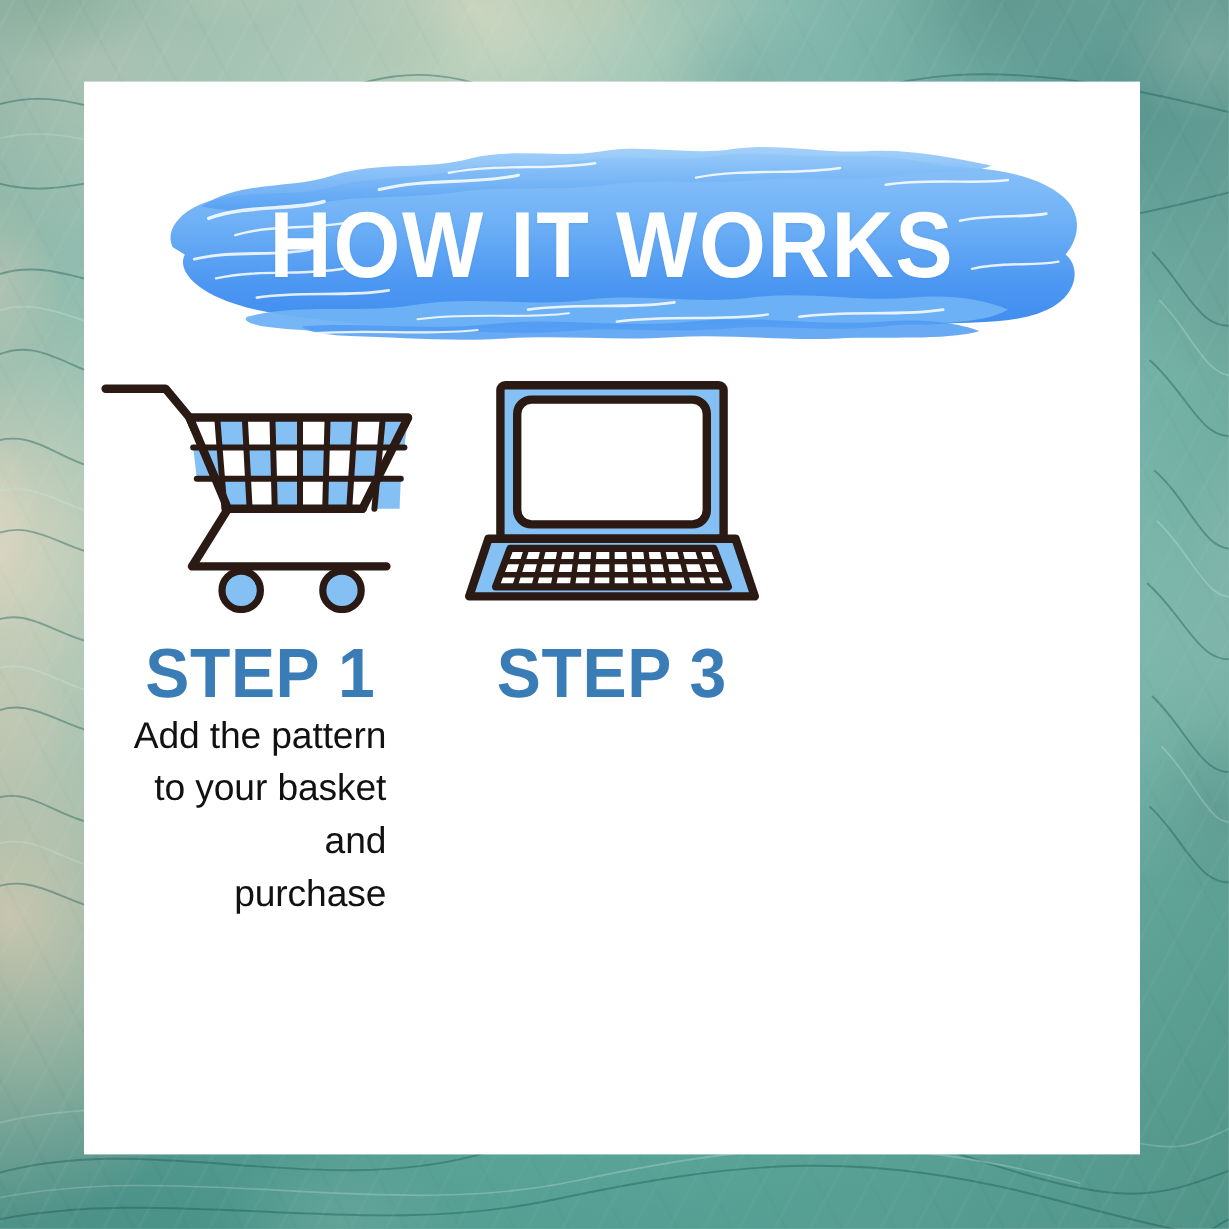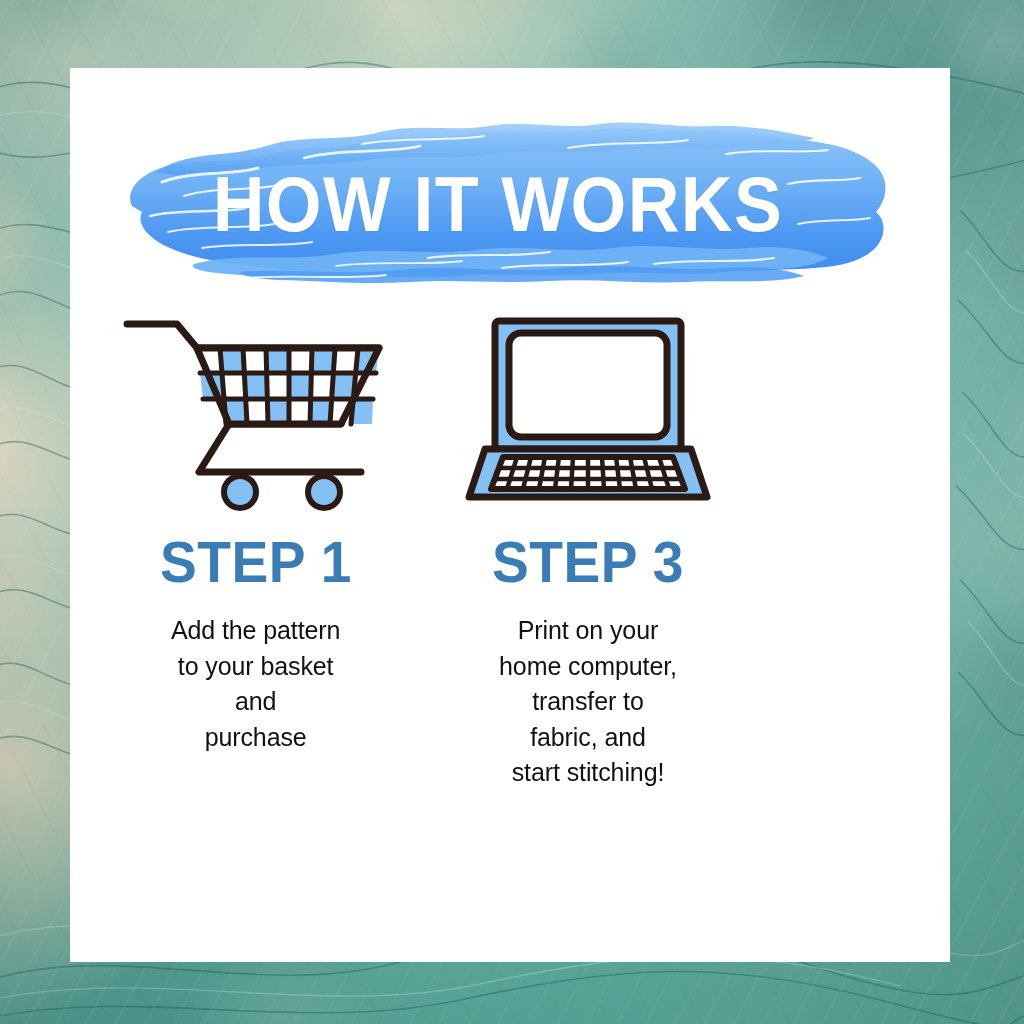--- a/index.html
+++ b/index.html
@@ -105,21 +105,21 @@
     top: 68px;
     width: 880px;
     height: 894px;
     background: #ffffff;
     box-sizing: border-box;
   }
 
   
   .banner {
     position: absolute;
-    left: 28px;
+    left: 40px;
     top: 52px;
     width: 800px;
     height: 168px;
   }
   .banner svg { display: block; width: 100%; height: 100%; }
   .banner-title {
     position: absolute;
     left: 0;
     top: 0;
     width: 100%;
@@ -143,21 +143,20 @@
     left: 0;
     top: 228px;
     width: 880px;
     display: flex;
   }
   .col {
     width: 33.3333%;
     display: flex;
     flex-direction: column;
     align-items: center;
-    padding-left: 39px;
   }
   .icon-slot {
     height: 215px;
     display: flex;
     align-items: flex-end;
     justify-content: center;
   }
   .icon-slot svg { display: block; }
 
   .step-title {
@@ -165,27 +164,26 @@
     color: #3a7cb5;
     font-family: "Liberation Sans Narrow", "Liberation Sans", sans-serif;
     font-size: 58px;
     font-weight: 700;
     letter-spacing: .5px;
     line-height: 1;
     white-space: nowrap;
     transform: scaleX(.95);
   }
   .step-body {
-    margin-top: 22px;
     color: #111111;
     font-family: "Liberation Sans", sans-serif;
-    font-size: 25px;
+    font-size: 31px;
     font-weight: 400;
     line-height: 1.42;
-    text-align: center;
+    text-align: right;
     letter-spacing: -.1px;
     white-space: pre-line;
     padding: 0 14px;
   }
 </style>
 </head>
 <body>
 
 <div id="stage">
 
@@ -407,22 +405,17 @@
               <line x1="125" y1="146" x2="125" y2="178"></line>
               <line x1="139" y1="146" x2="141" y2="178"></line>
               <line x1="153" y1="146" x2="157" y2="178"></line>
               <line x1="167" y1="146" x2="173" y2="178"></line>
               <line x1="181" y1="146" x2="189" y2="178"></line>
               <line x1="196" y1="146" x2="206" y2="178"></line>
             </g>
           </svg>
         </div>
         <div class="step-title">STEP 3</div>
-        <div class="step-body">Print on your
-home computer,
-transfer to
-fabric, and
-start stitching!</div>
       </div>
 
     </div>
   </div>
 </div>
 
 </body></html>

